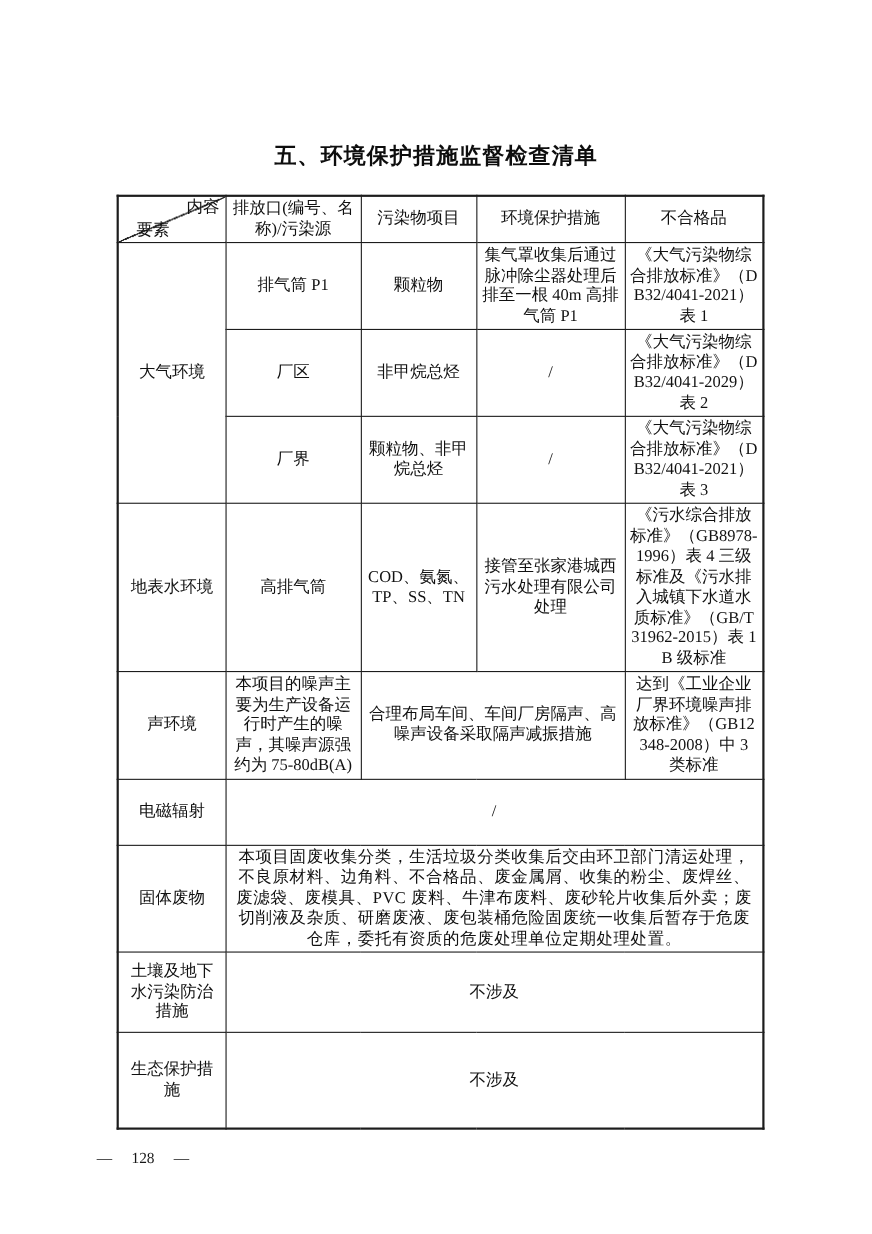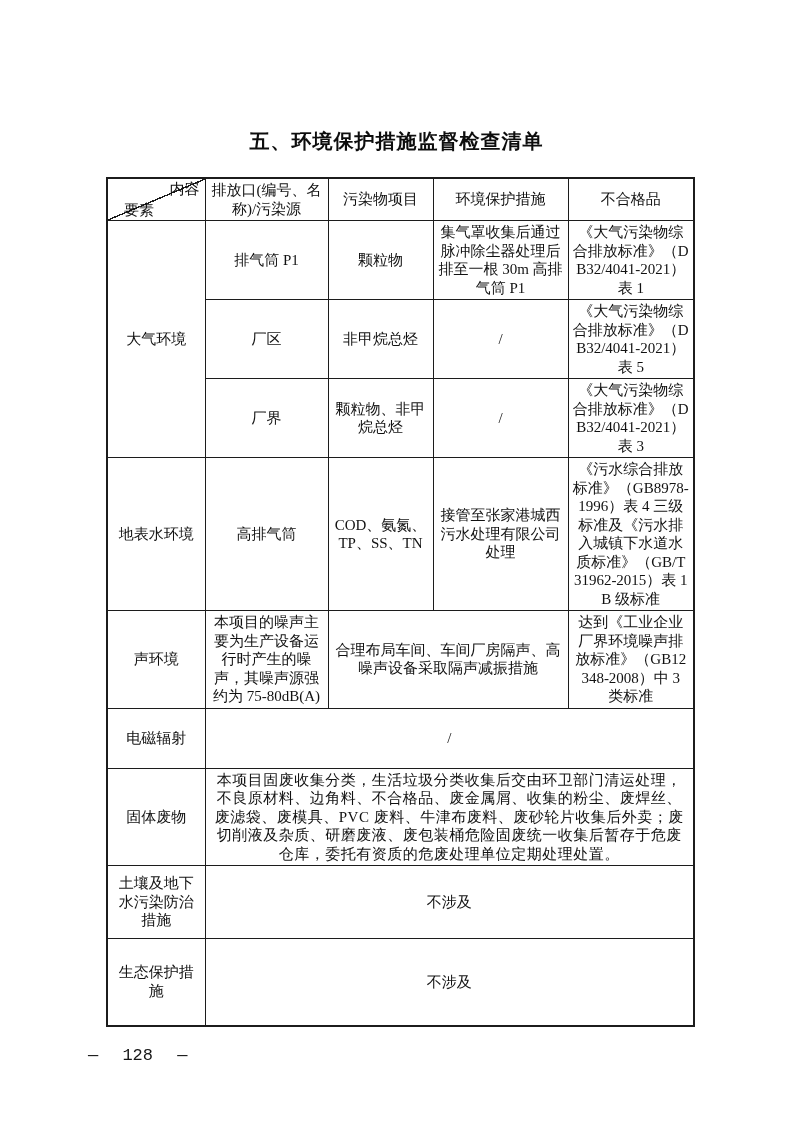--- a/index.html
+++ b/index.html
@@ -79,24 +79,23 @@
   tr.h-r4 { height: 132px; }
   tr.h-r5 { height: 89px; }
   tr.h-r6 { height: 60px; }
   tr.h-r7 { height: 90px; }
   tr.h-r8 { height: 73px; margin-left: 24px; }
   tr.h-r9 { height: 87px; }
   .page-footer {
     position: absolute;
     left: 88px;
     top: 1046px;
-    font-size: 17px;
+    font-size: 14px;
     word-spacing: 14px;
     color: #161616;
-    font-family: Liberation Mono, monospace;
   }
 </style>
 </head>
 <body>
 
 <div class="page">
 
   <h1 class="doc-title">五、环境保护措施监督检查清单</h1>
 
   <table class="checklist">
@@ -117,29 +116,29 @@
       <th>排放口(编号、名称)/污染源</th>
       <th>污染物项目</th>
       <th>环境保护措施</th>
       <th>不合格品</th>
     </tr>
 
     <tr class="h-r1">
       <td rowspan="3">大气环境</td>
       <td>排气筒 P1</td>
       <td>颗粒物</td>
-      <td>集气罩收集后通过脉冲除尘器处理后排至一根 30m 高排气筒 P1</td>
+      <td>集气罩收集后通过脉冲除尘器处理后排至一根 40m 高排气筒 P1</td>
       <td>《大气污染物综合排放标准》（DB32/4041-2021）表 1</td>
     </tr>
 
     <tr class="h-r2">
       <td>厂区</td>
       <td>非甲烷总烃</td>
       <td>/</td>
-      <td>《大气污染物综合排放标准》（DB32/4041-2021）表 5</td>
+      <td>《大气污染物综合排放标准》（DB32/4041-2029）表 2</td>
     </tr>
 
     <tr class="h-r3">
       <td>厂界</td>
       <td>颗粒物、非甲烷总烃</td>
       <td>/</td>
       <td>《大气污染物综合排放标准》（DB32/4041-2021）表 3</td>
     </tr>
 
     <tr class="h-r4">

